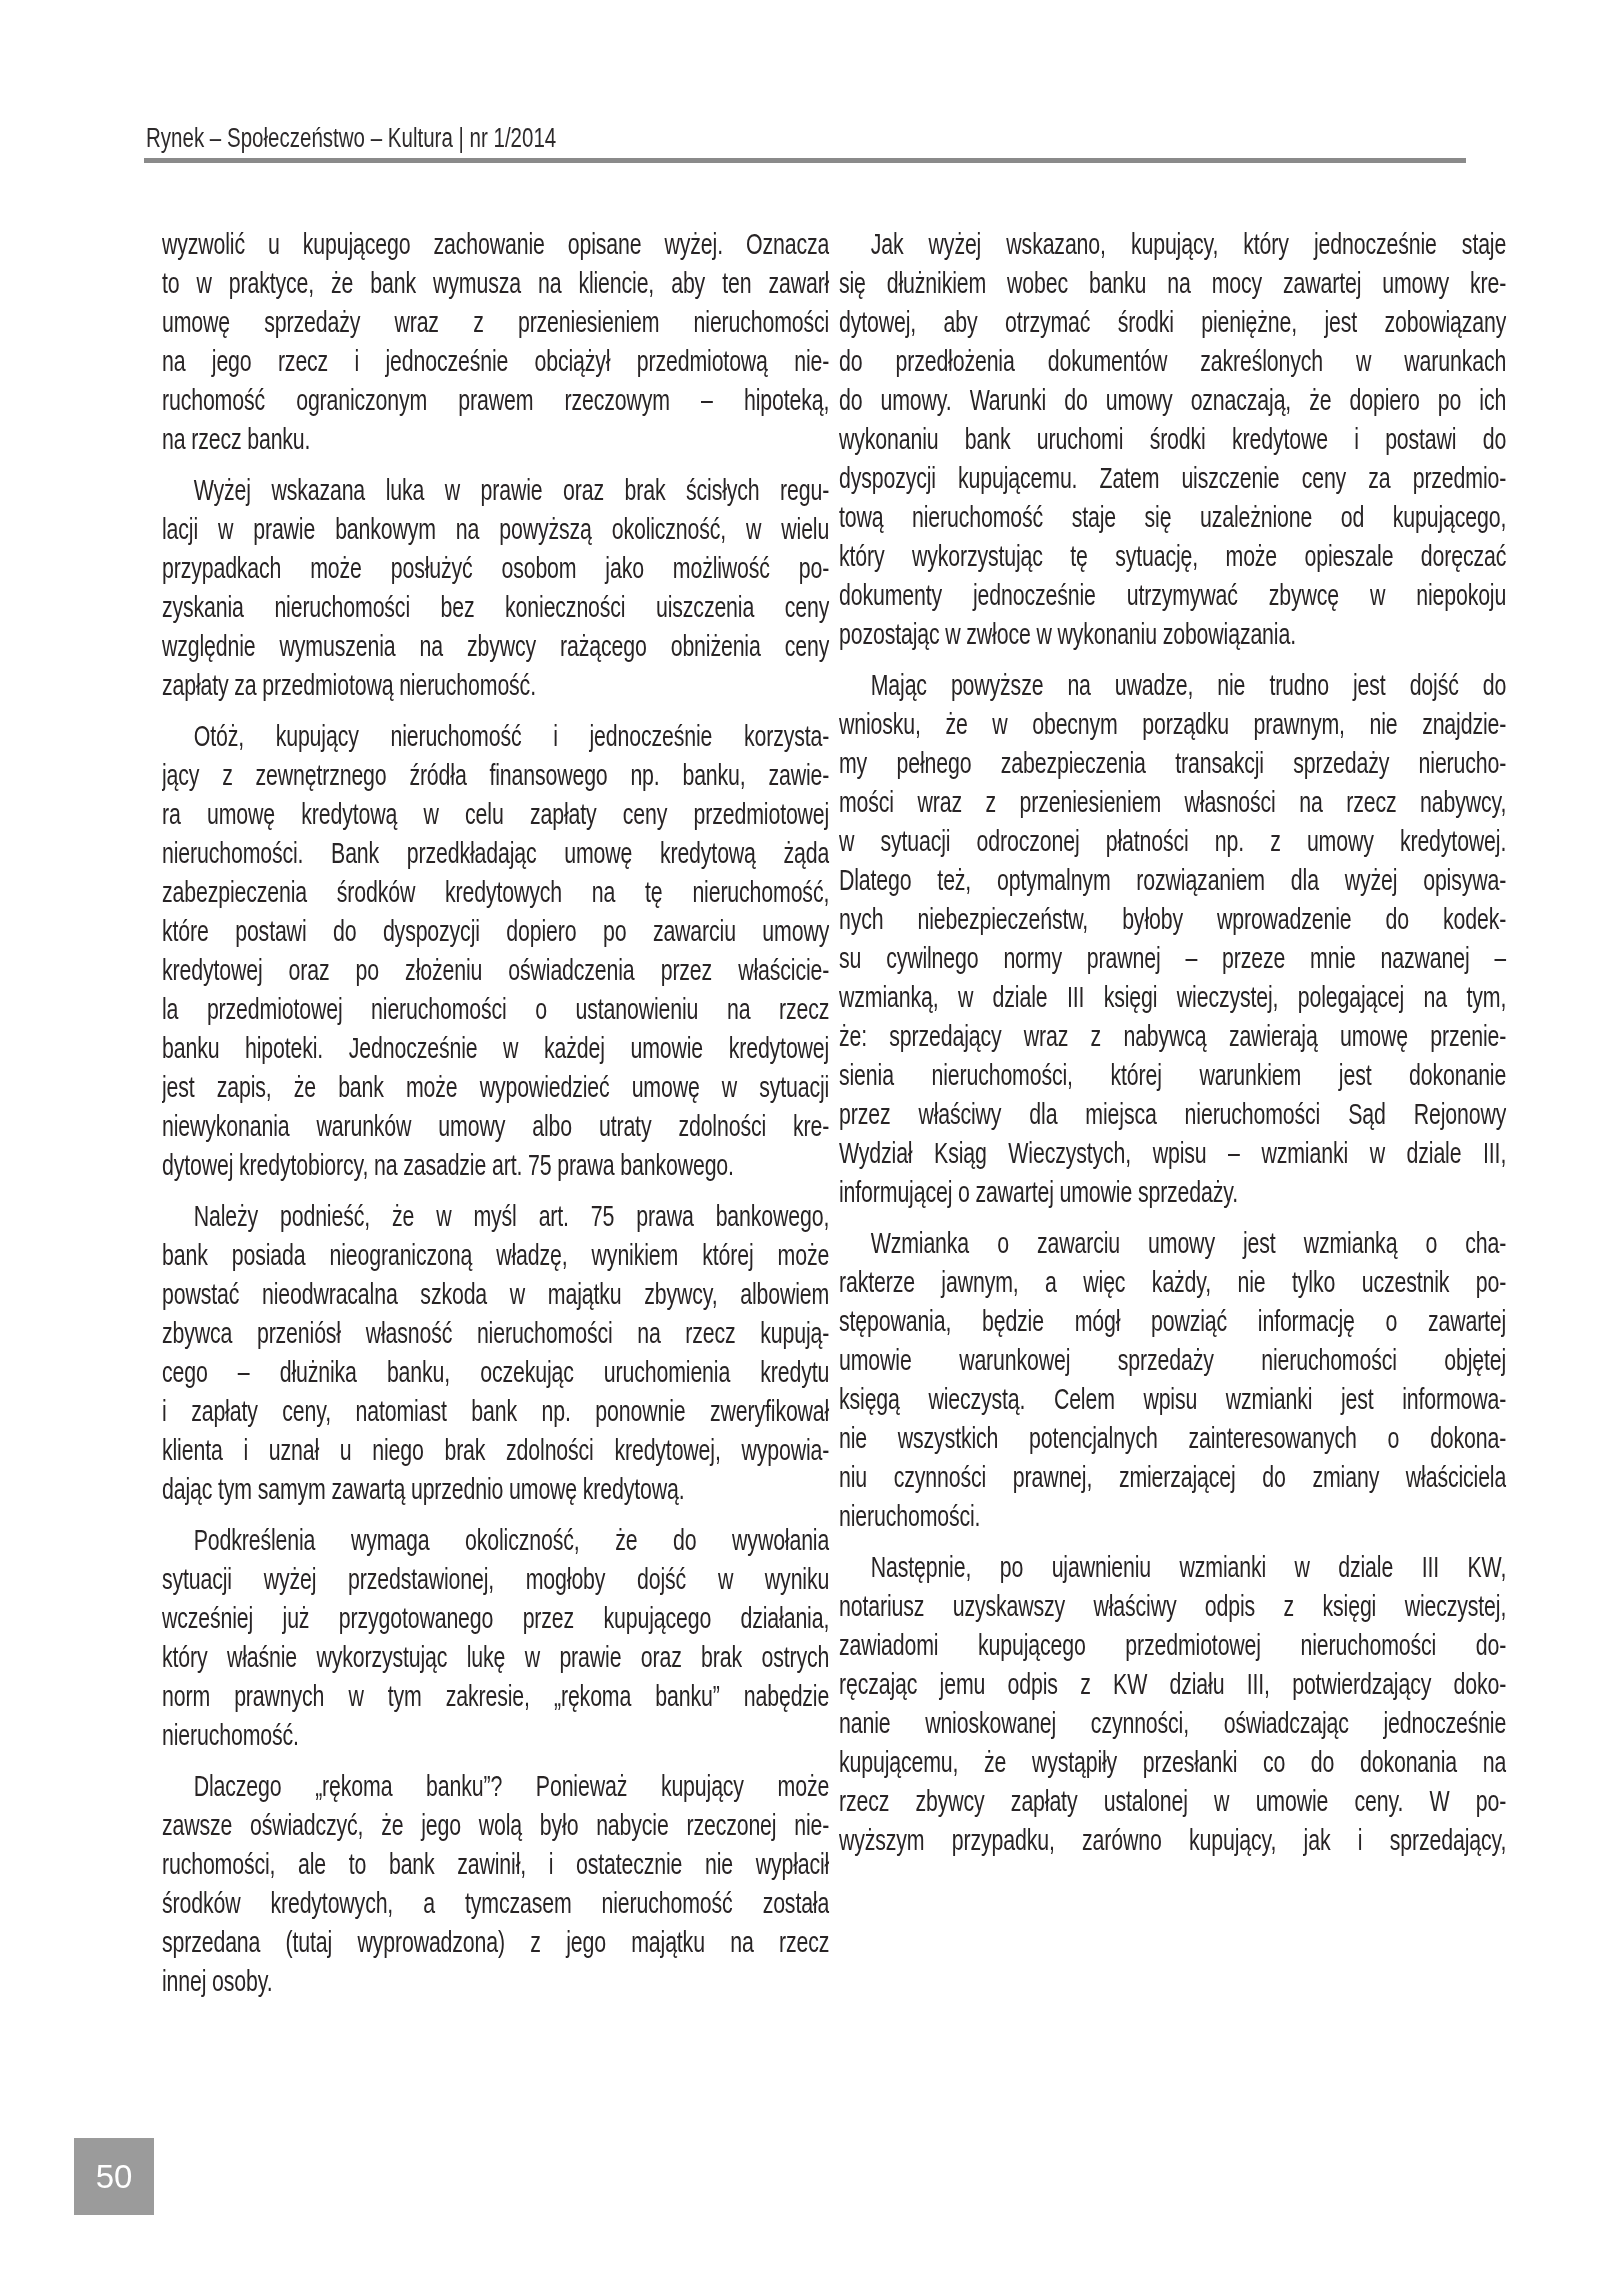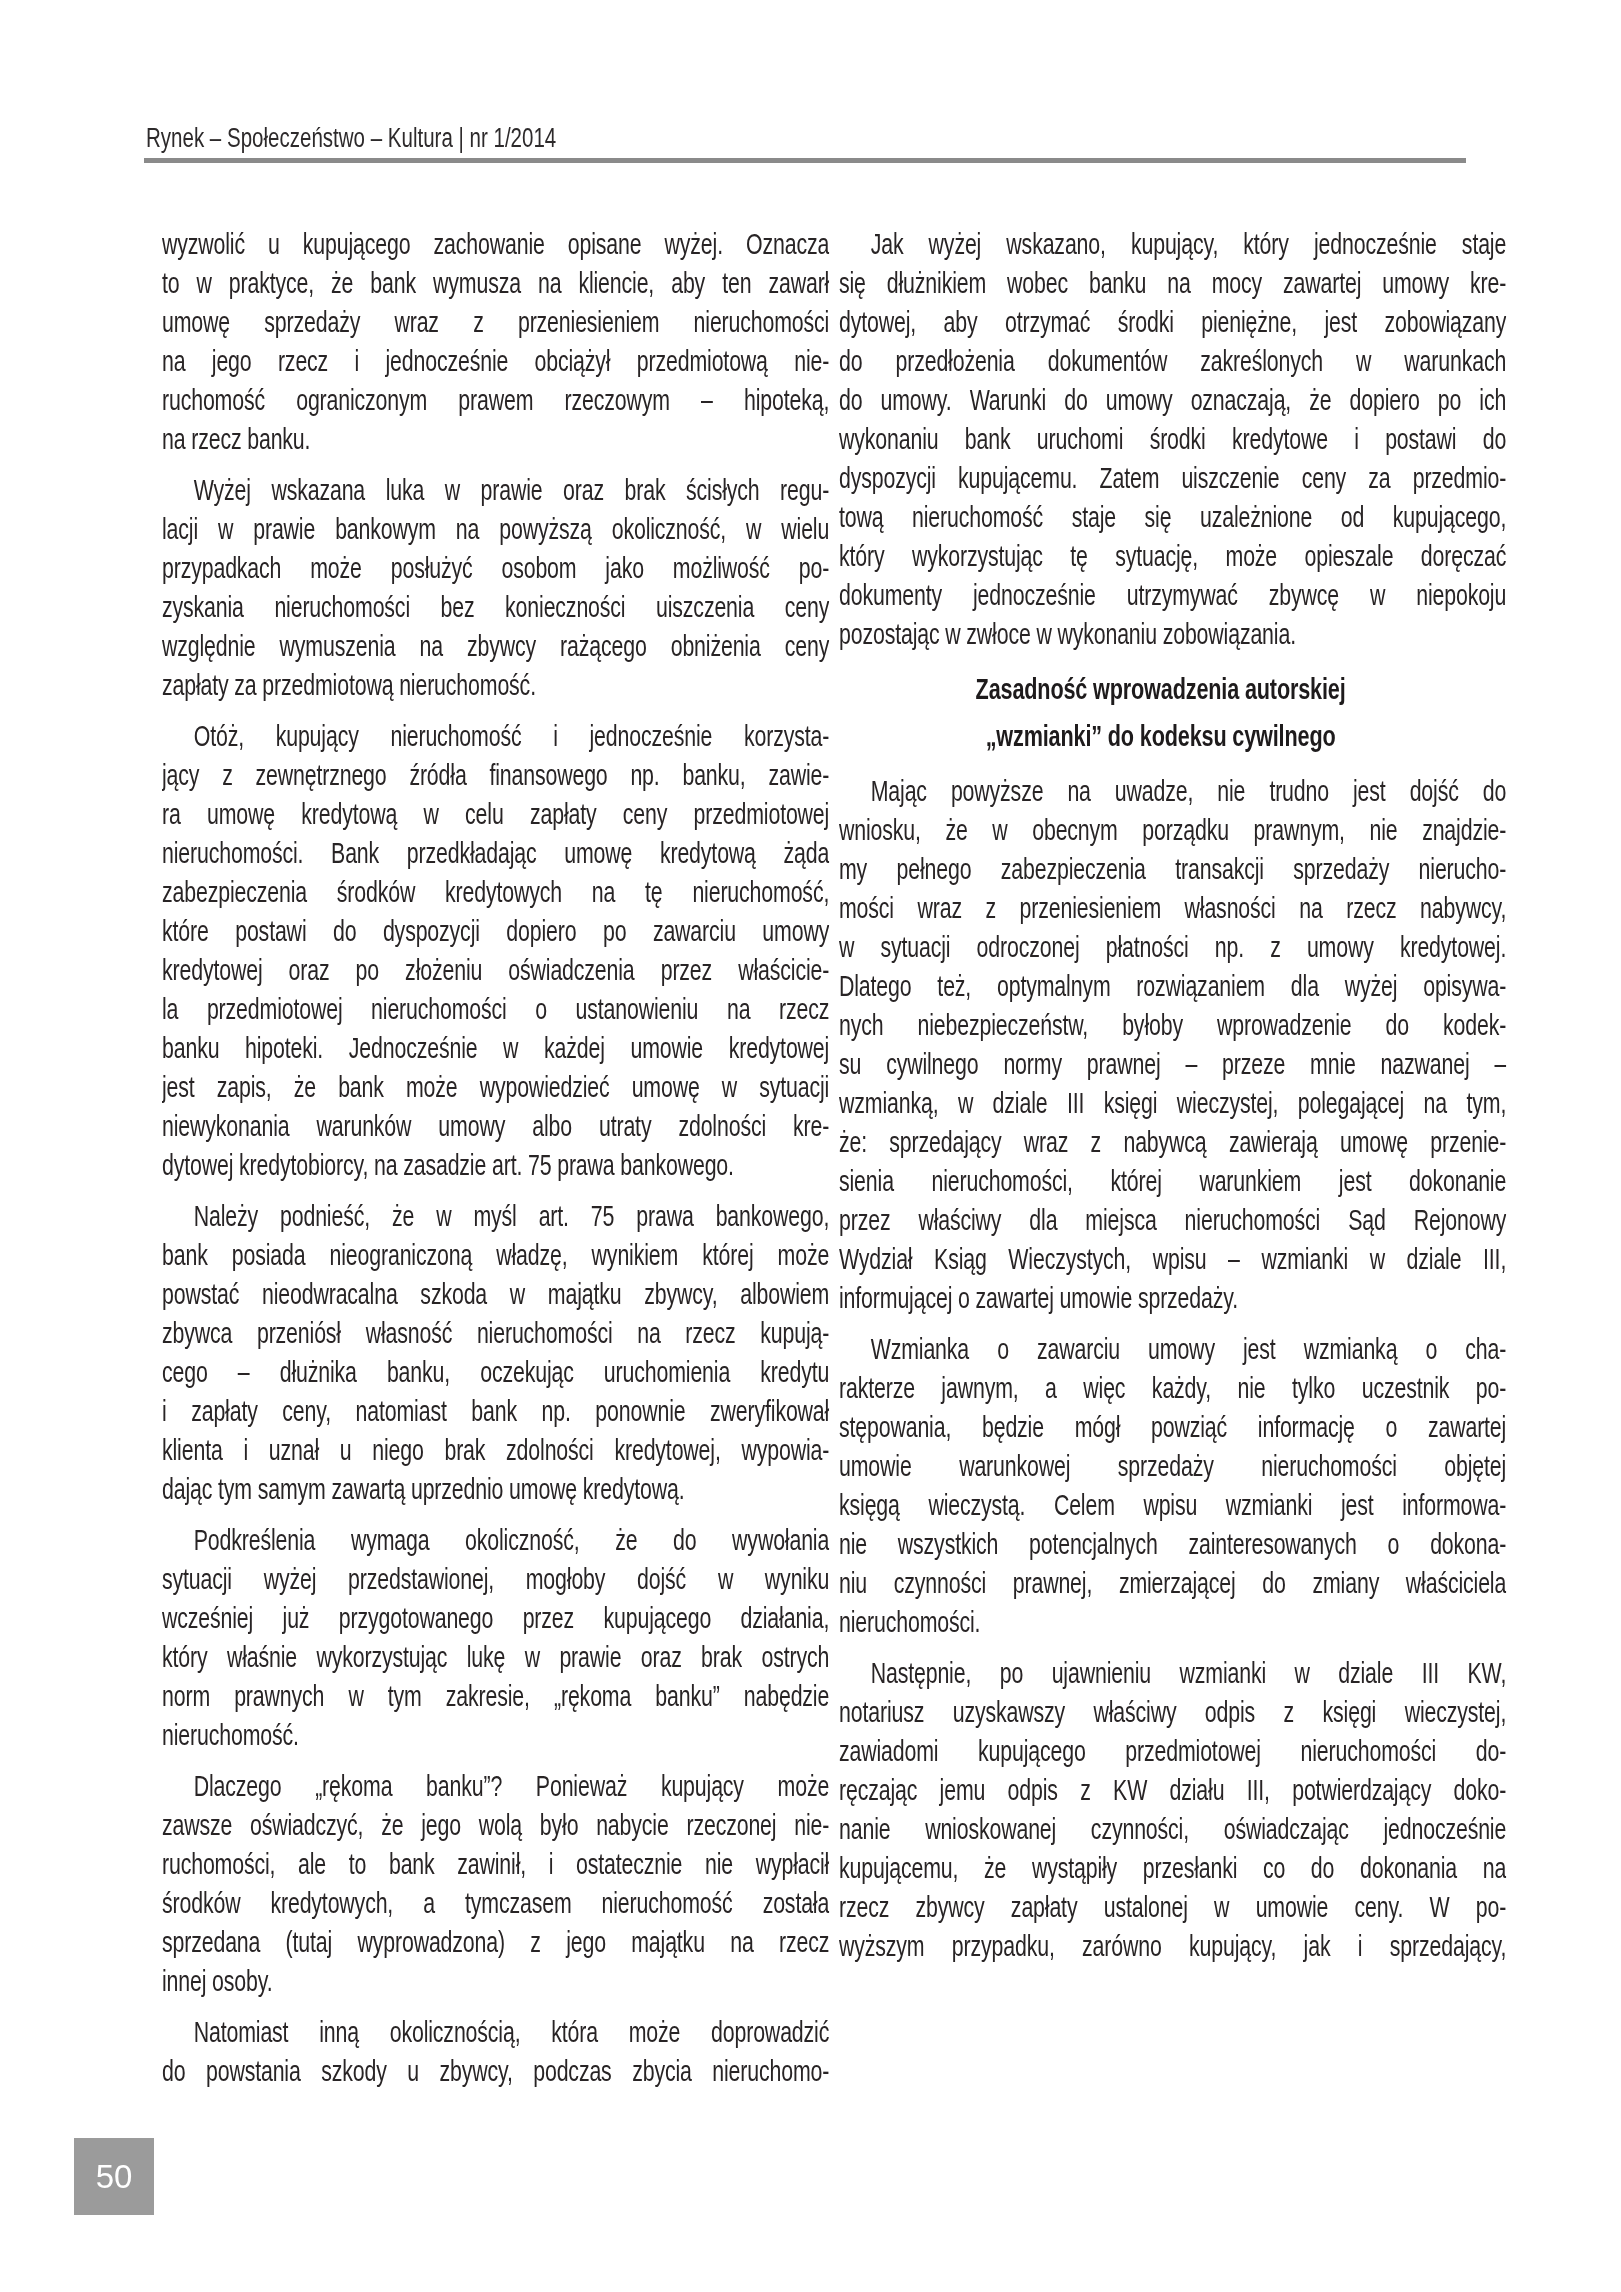--- a/index.html
+++ b/index.html
@@ -142,43 +142,35 @@
       <div class="line end">nieruchomość.</div>
     </div>
     <div class="para">
       <div class="line ind">Dlaczego „rękoma banku”? Ponieważ kupujący może</div>
       <div class="line">zawsze oświadczyć, że jego wolą było nabycie rzeczonej nie-</div>
       <div class="line">ruchomości, ale to bank zawinił, i ostatecznie nie wypłacił</div>
       <div class="line">środków kredytowych, a tymczasem nieruchomość została</div>
       <div class="line">sprzedana (tutaj wyprowadzona) z jego majątku na rzecz</div>
       <div class="line end">innej osoby.</div>
     </div>
-    <div class="para">
-      <div class="line ind">Natomiast inną okolicznością, która może doprowadzić</div>
-      <div class="line">do powstania szkody u zbywcy, podczas zbycia nieruchomo-</div>
-    </div>
   </div>
 
 <div class="col col-right" id="col-right">
     <div class="para">
       <div class="line ind">Jak wyżej wskazano, kupujący, który jednocześnie staje</div>
       <div class="line">się dłużnikiem wobec banku na mocy zawartej umowy kre-</div>
       <div class="line">dytowej, aby otrzymać środki pieniężne, jest zobowiązany</div>
       <div class="line">do przedłożenia dokumentów zakreślonych w warunkach</div>
       <div class="line">do umowy. Warunki do umowy oznaczają, że dopiero po ich</div>
       <div class="line">wykonaniu bank uruchomi środki kredytowe i postawi do</div>
       <div class="line">dyspozycji kupującemu. Zatem uiszczenie ceny za przedmio-</div>
       <div class="line">tową nieruchomość staje się uzależnione od kupującego,</div>
       <div class="line">który wykorzystując tę sytuację, może opieszale doręczać</div>
       <div class="line">dokumenty jednocześnie utrzymywać zbywcę w niepokoju</div>
       <div class="line end">pozostając w zwłoce w wykonaniu zobowiązania.</div>
-    </div>
-    <div class="heading">
-      <div class="line">Zasadność wprowadzenia autorskiej</div>
-      <div class="line">„wzmianki” do kodeksu cywilnego</div>
     </div>
     <div class="para">
       <div class="line ind">Mając powyższe na uwadze, nie trudno jest dojść do</div>
       <div class="line">wniosku, że w obecnym porządku prawnym, nie znajdzie-</div>
       <div class="line">my pełnego zabezpieczenia transakcji sprzedaży nierucho-</div>
       <div class="line">mości wraz z przeniesieniem własności na rzecz nabywcy,</div>
       <div class="line">w sytuacji odroczonej płatności np. z umowy kredytowej.</div>
       <div class="line">Dlatego też, optymalnym rozwiązaniem dla wyżej opisywa-</div>
       <div class="line">nych niebezpieczeństw, byłoby wprowadzenie do kodek-</div>
       <div class="line">su cywilnego normy prawnej – przeze mnie nazwanej –</div>

